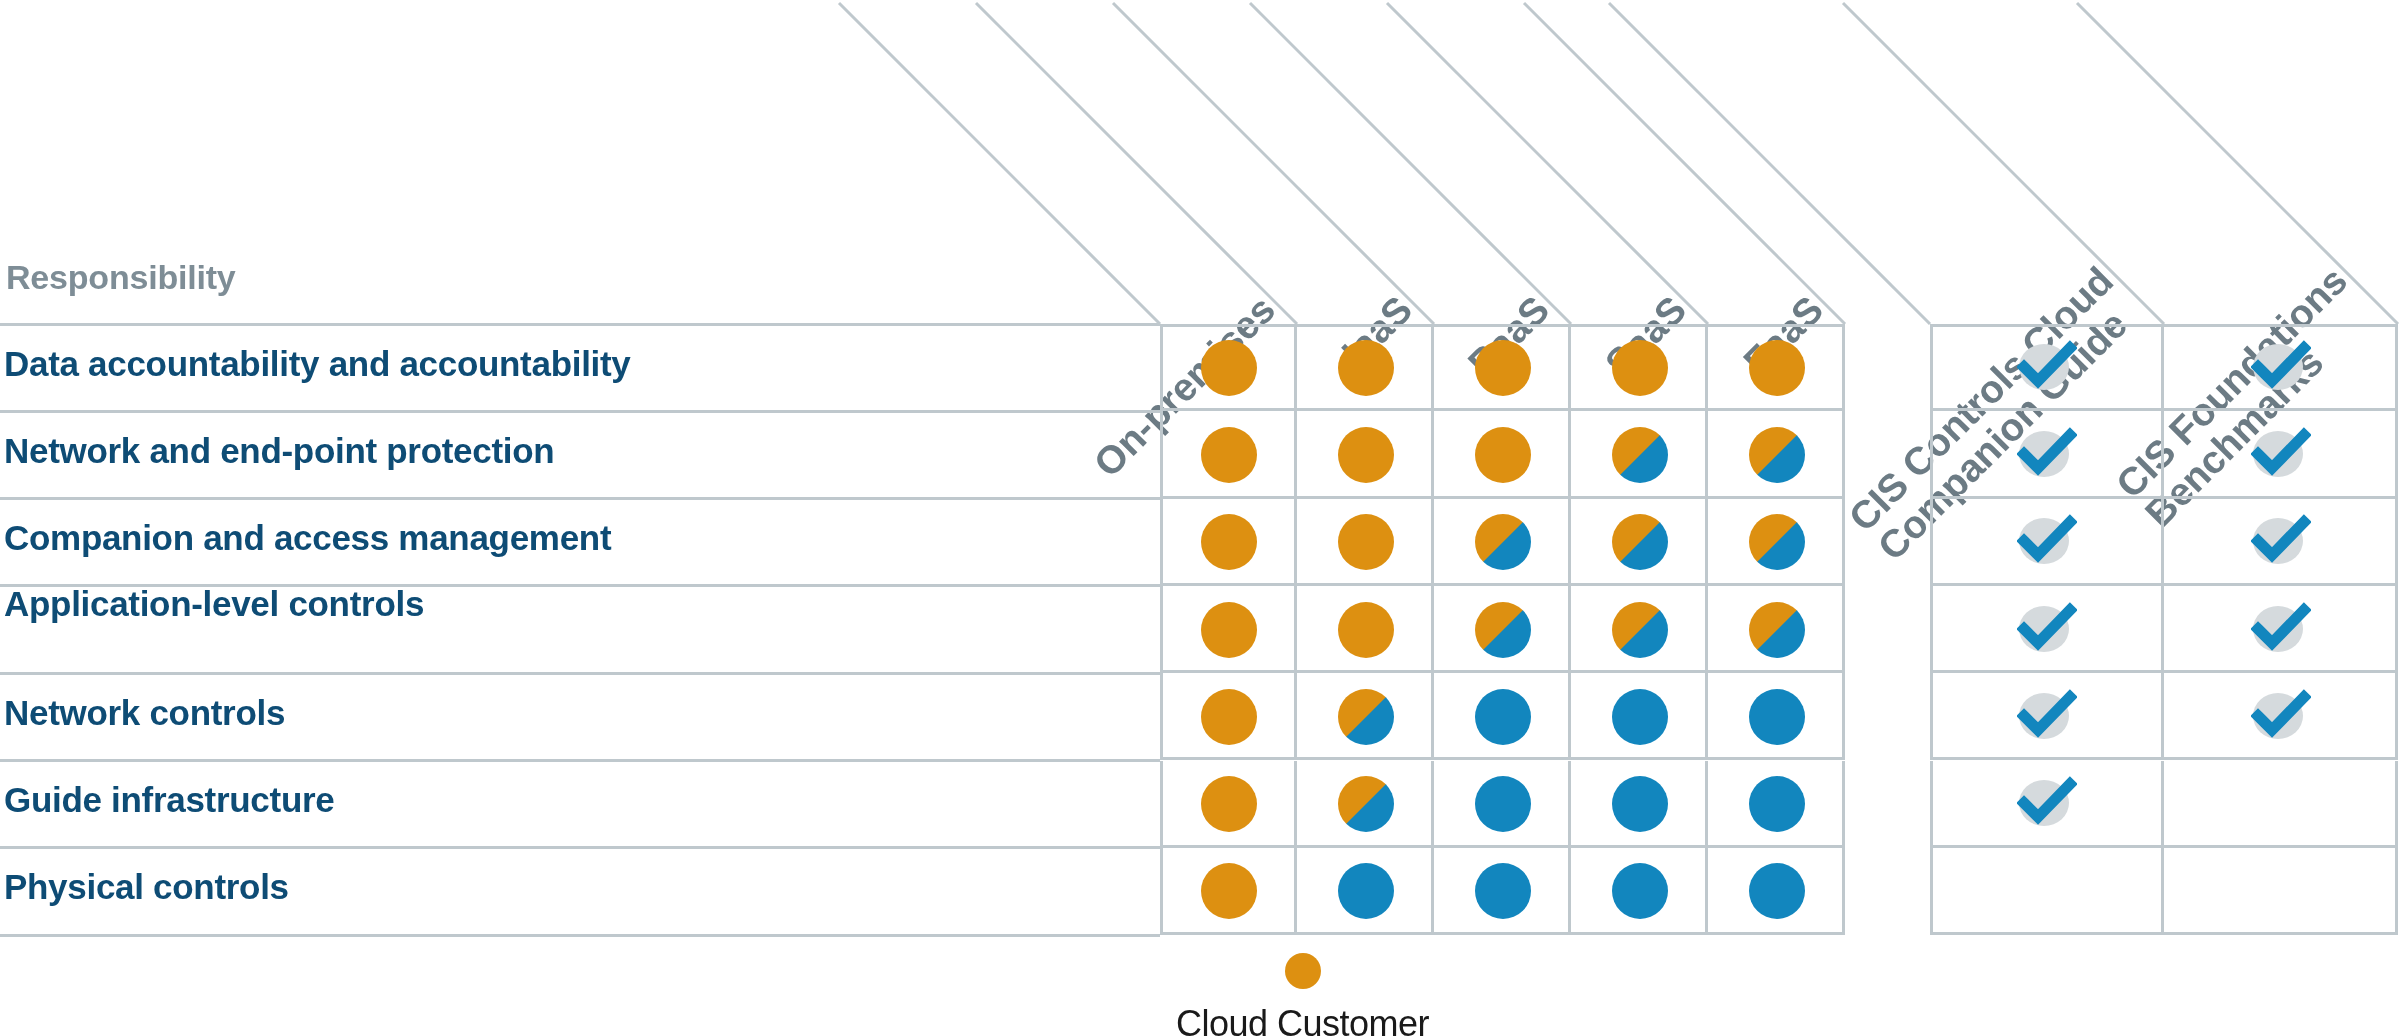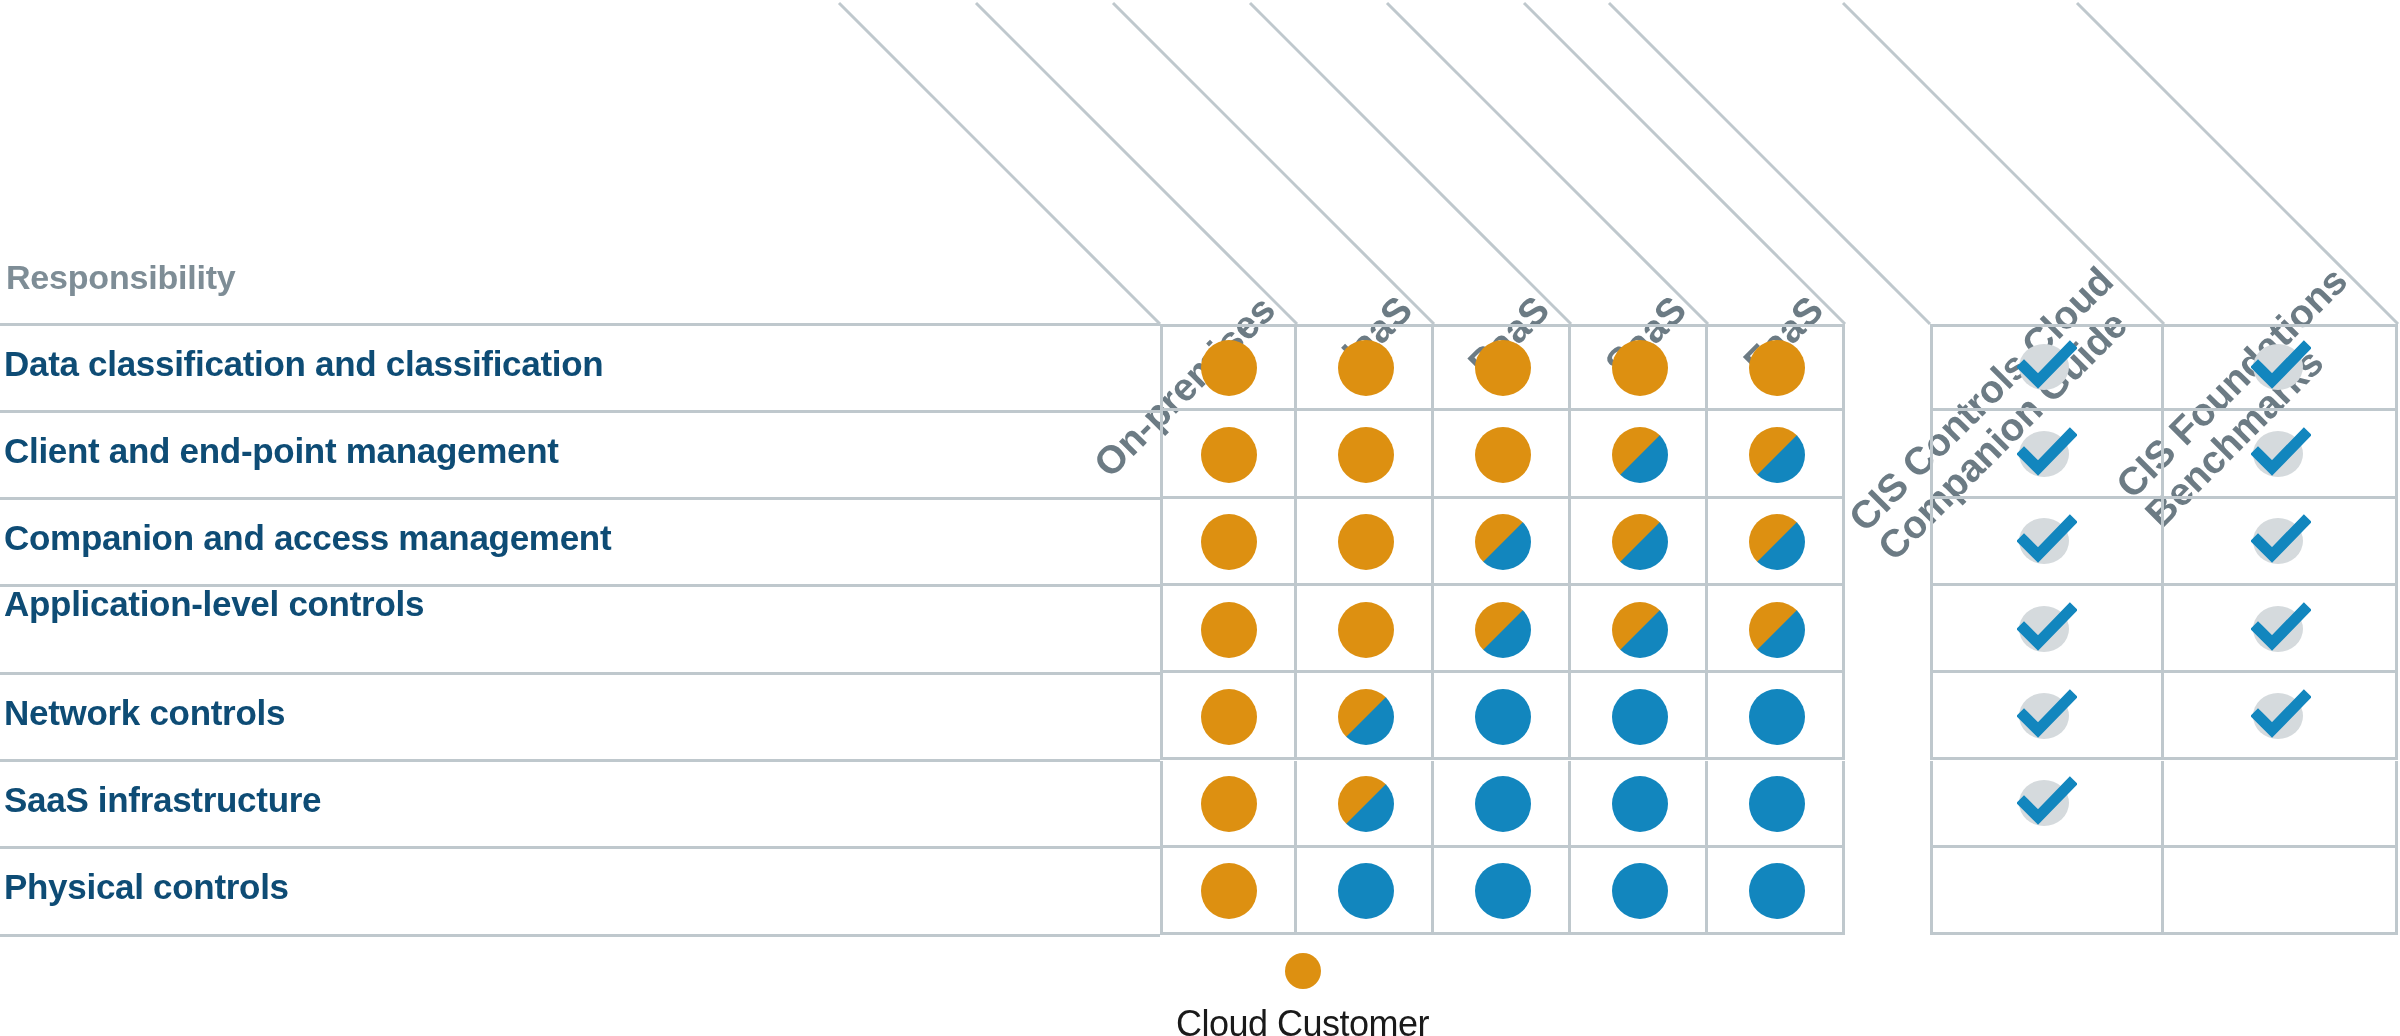--- a/index.html
+++ b/index.html
@@ -192,26 +192,26 @@
       <div class="hrule" style="top: 322.5px; width: 1160px;"></div>
       <div class="hrule" style="top: 409.8px; width: 1160px;"></div>
       <div class="hrule" style="top: 497.1px; width: 1160px;"></div>
       <div class="hrule" style="top: 584.4px; width: 1160px;"></div>
       <div class="hrule" style="top: 671.7px; width: 1160px;"></div>
       <div class="hrule" style="top: 759px; width: 1160px;"></div>
       <div class="hrule" style="top: 846.3px; width: 1160px;"></div>
       <div class="hrule" style="top: 933.6px; width: 1160px;"></div>
     </div>
   <div id="row-labels">
-      <div class="row-label" style="top: 343.65px;">Data classification and classification</div>
-      <div class="row-label" style="top: 430.95px;">Client and end-point management</div>
+      <div class="row-label" style="top: 343.65px;">Data accountability and accountability</div>
+      <div class="row-label" style="top: 430.95px;">Network and end-point protection</div>
       <div class="row-label" style="top: 518.25px;">Companion and access management</div>
       <div class="row-label" style="top: 584px;">Application-level controls</div>
       <div class="row-label" style="top: 692.85px;">Network controls</div>
-      <div class="row-label" style="top: 780.15px;">SaaS infrastructure</div>
+      <div class="row-label" style="top: 780.15px;">Guide infrastructure</div>
       <div class="row-label" style="top: 867.45px;">Physical controls</div>
     </div>
   <div id="grid-left">
       <div class="cell first-col first-row" style="left: 1160px; top: 324px; width: 137px; height: 87.3px;"></div>
       <div class="dot customer" style="left: 1200.5px; top: 339.65px;"></div>
       <div class="cell first-row" style="left: 1297px; top: 324px; width: 137px; height: 87.3px;"></div>
       <div class="dot customer" style="left: 1337.5px; top: 339.65px;"></div>
       <div class="cell first-row" style="left: 1434px; top: 324px; width: 137px; height: 87.3px;"></div>
       <div class="dot customer" style="left: 1474.5px; top: 339.65px;"></div>
       <div class="cell first-row" style="left: 1571px; top: 324px; width: 137px; height: 87.3px;"></div>

